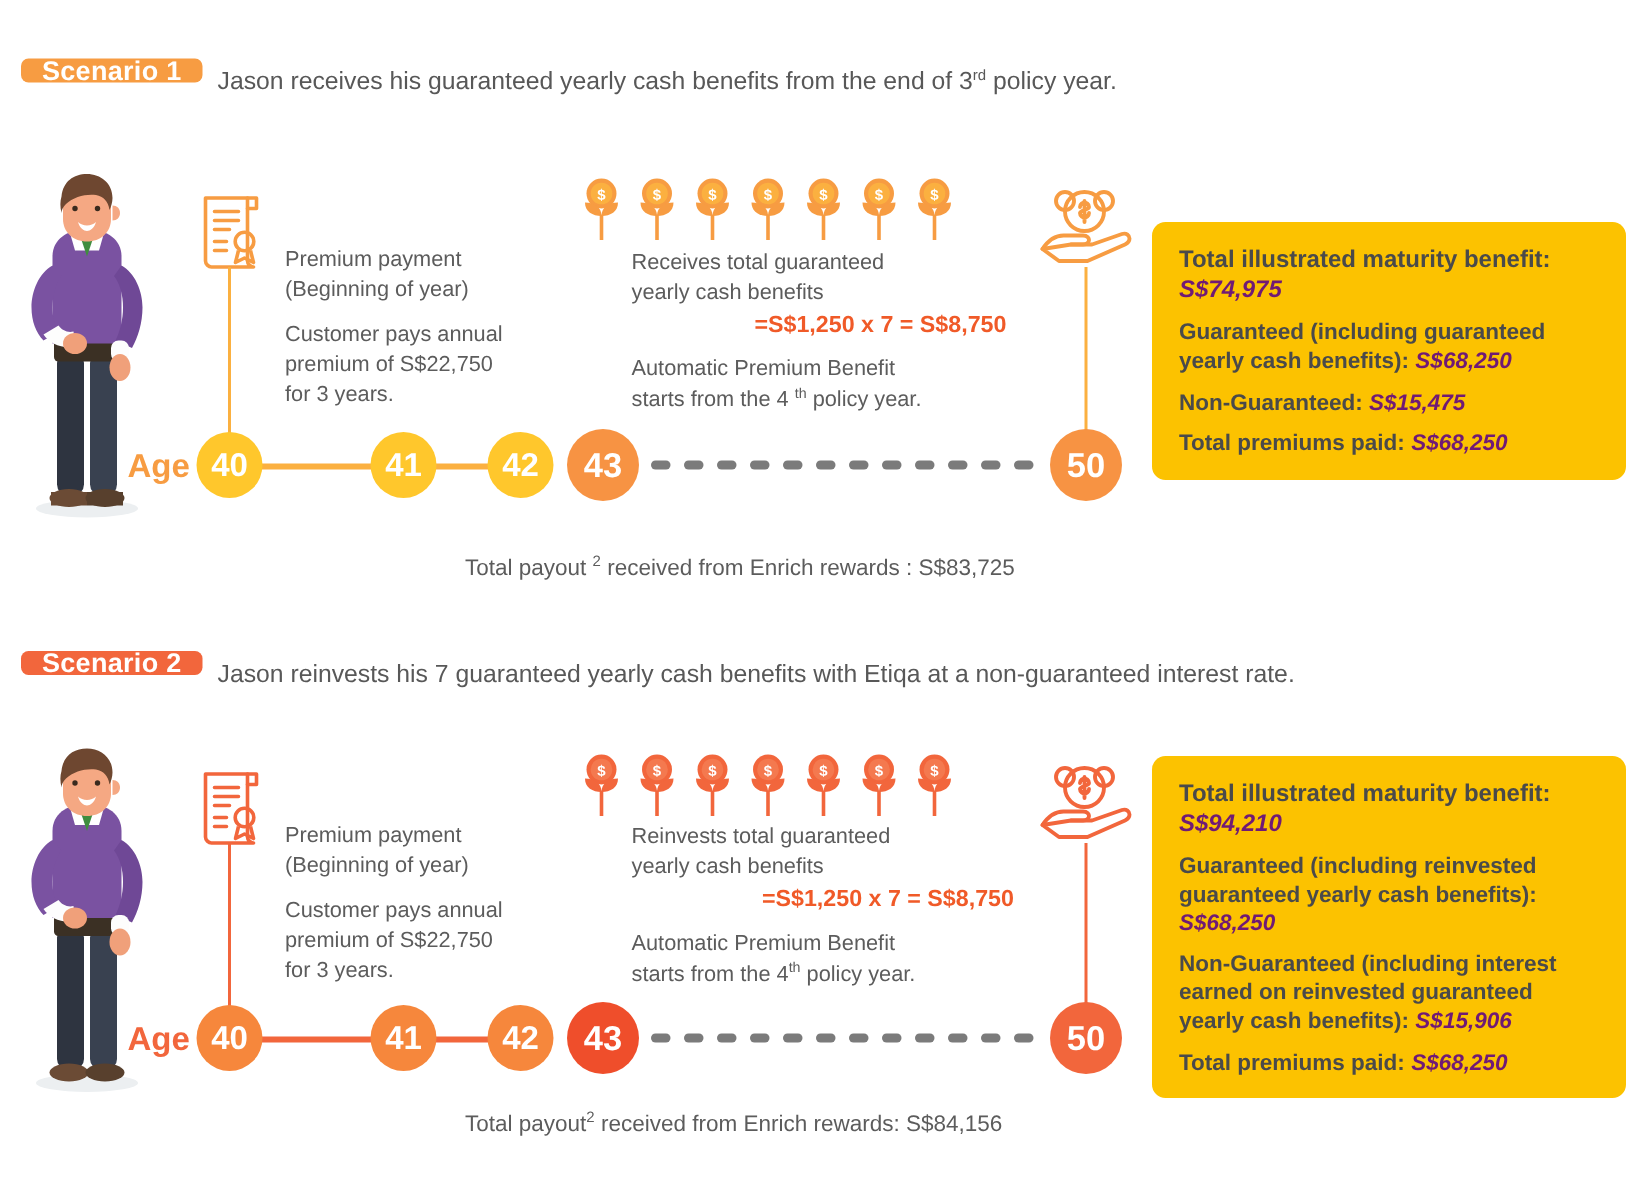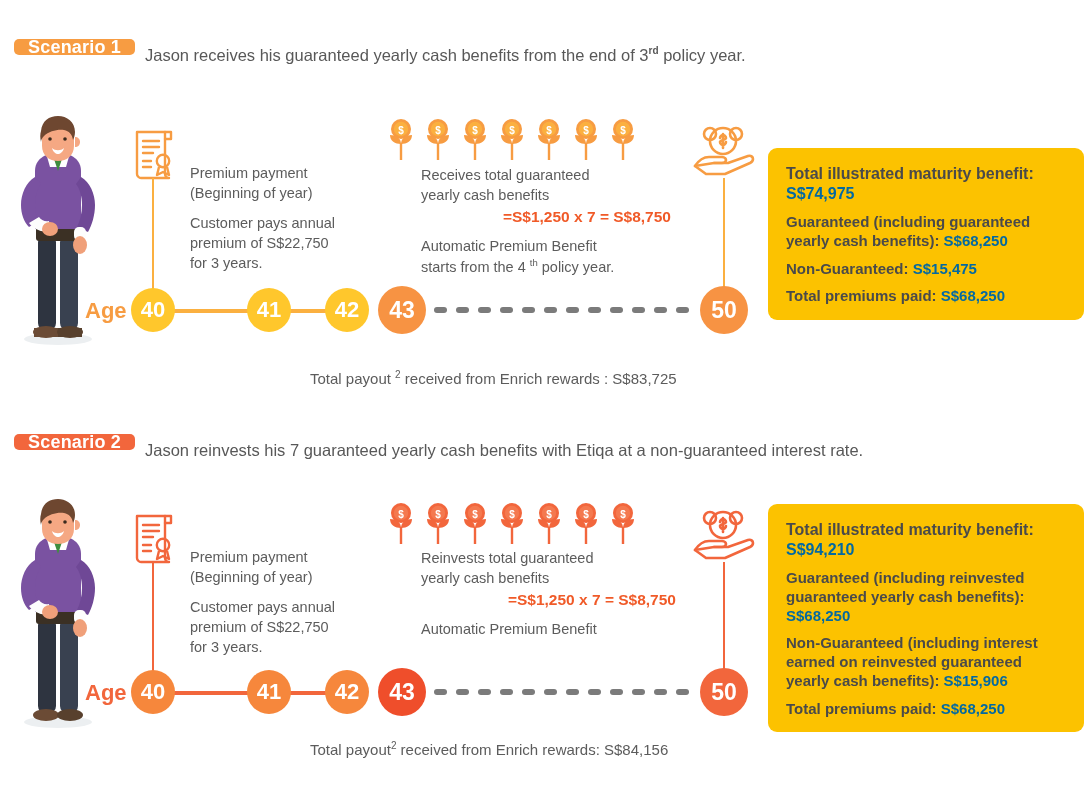--- a/index.html
+++ b/index.html
@@ -22,21 +22,21 @@
     letter-spacing: .2px;
     display: flex; align-items: center; justify-content: center;
     padding: 0 14px;
   }
   .headline {
     position: absolute;
     font-size: 16.5px;
     color: #585858;
     white-space: nowrap;
   }
-  .headline sup { font-size: 10px; vertical-align: super; font-weight: bold; }
+  .headline sup { font-size: 10px; vertical-align: super; }
 
   
   .axis-line {
     position: absolute; height: 4px; border-radius: 2px;
   }
   .node {
     position: absolute;
     border-radius: 50%;
     color: #ffffff;
     font-weight: bold;
@@ -77,21 +77,21 @@
     border-radius: 9px;
     padding: 16px 18px 14px 18px;
   }
   .sumbox p {
     color: #4a4a4a;
     font-weight: bold;
     line-height: 1.25;
     margin-bottom: 9px;
   }
   .sumbox p:last-child { margin-bottom: 0; }
-  .sumbox .amt { color: #0369a1; }
+  .sumbox .amt { color: #701a75; font-style: italic; }
 
   
   .icon { position: absolute; }
   .sprout-row { position: absolute; display: flex; }
 
   svg { display: block; overflow: visible; }
 </style>
 </head>
 <body>
 
@@ -450,20 +450,21 @@
     <div>premium of S$22,750</div>
     <div>for 3 years.</div>
   </div>
 
   <div class="txt" style="left:421px; top:548px; width:255px;">
     <div>Reinvests total guaranteed</div>
     <div>yearly cash benefits</div>
     <div class="hl" style="color:#F05A28; font-size:15.5px; padding-top:1px;">=S$1,250 x 7 = S$8,750</div>
     <div style="height:9px;"></div>
     <div>Automatic Premium Benefit</div>
+    <div><span>starts from the 4</span><sup>th</sup><span> policy year.</span></div>
   </div>
 
   <div class="axis-line" style="left:150px; top:691px; width:210px; background:#F2663C;"></div>
   <div class="age-label" style="left:85px; top:680px; color:#F2663C;">Age</div>
 
   <div class="node" style="left:131px; top:670px; width:44px; height:44px; background:#F6873C; font-size:22px;">
       <span>40</span>
     </div>
   <div class="node" style="left:247px; top:670px; width:44px; height:44px; background:#F6873C; font-size:22px;">
       <span>41</span>

